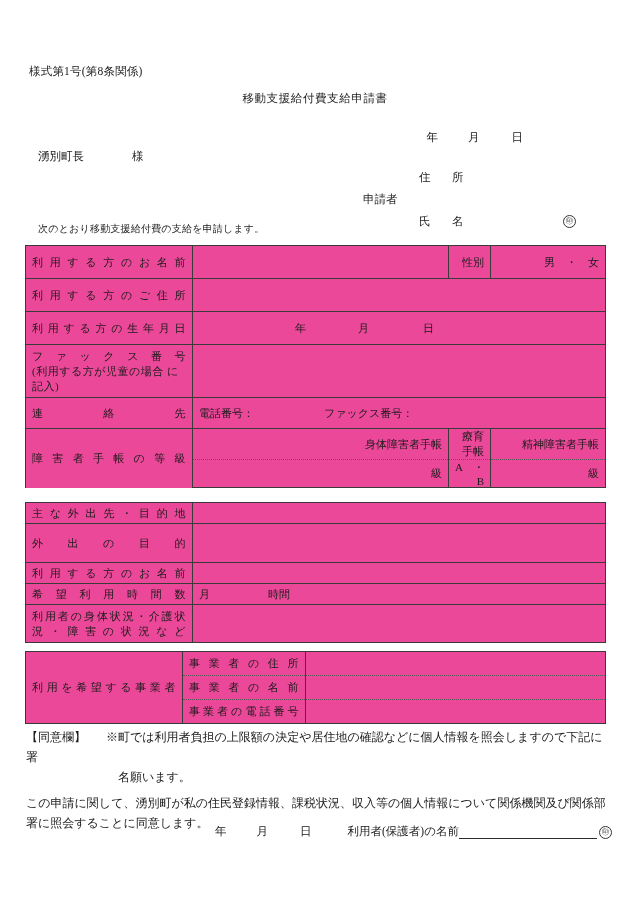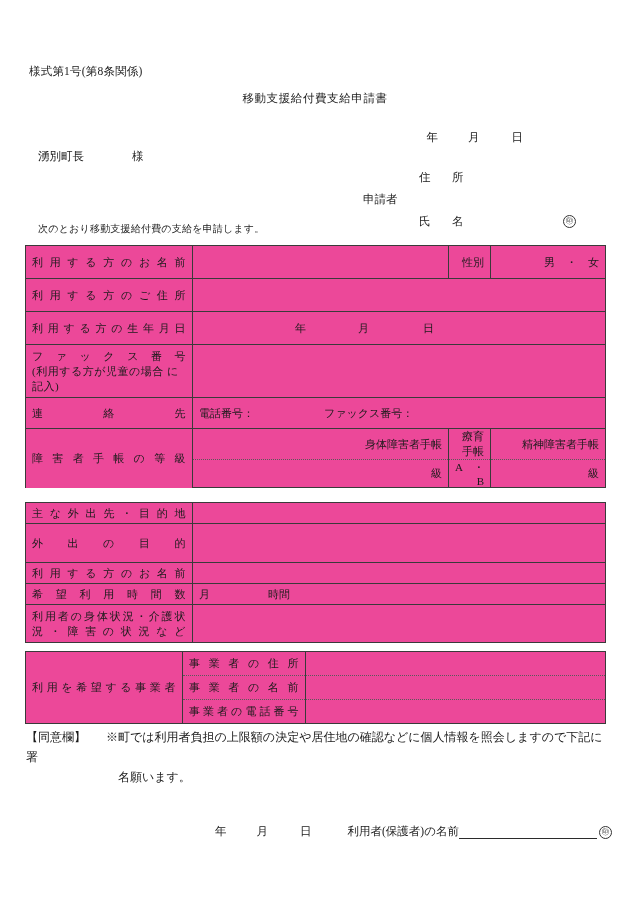--- a/index.html
+++ b/index.html
@@ -339,19 +339,20 @@
       <td class="dotted-t"></td>
     </tr>
   </tbody>
     </table>
 
   <div class="consent">
     <div class="c1">
       <span class="tag">【同意欄】</span><span class="body">※町では利用者負担の上限額の決定や居住地の確認などに個人情報を照会しますので下記に署</span>
     </div>
     <div class="c2">名願います。</div>
+    <div class="c3">この申請に関して、湧別町が私の住民登録情報、課税状況、収入等の個人情報について関係機関及び関係部署に照会することに同意します。</div>
   </div>
 
   <div class="sign-line">
     <span class="y">年</span><span class="m">月</span><span class="d">日</span><span>利用者(保護者)の名前</span><span class="sign-underline"></span><span class="seal2">㊞</span>
   </div>
 
 </div>
 
 </body></html>

